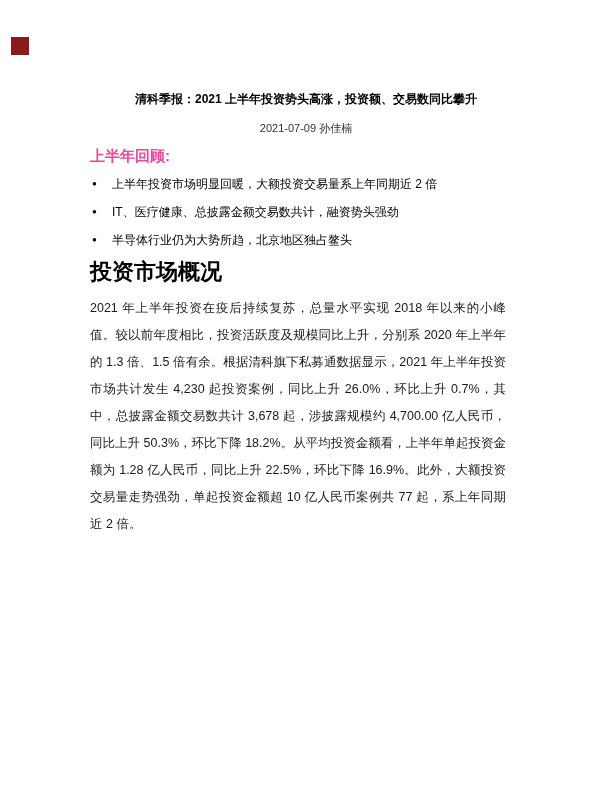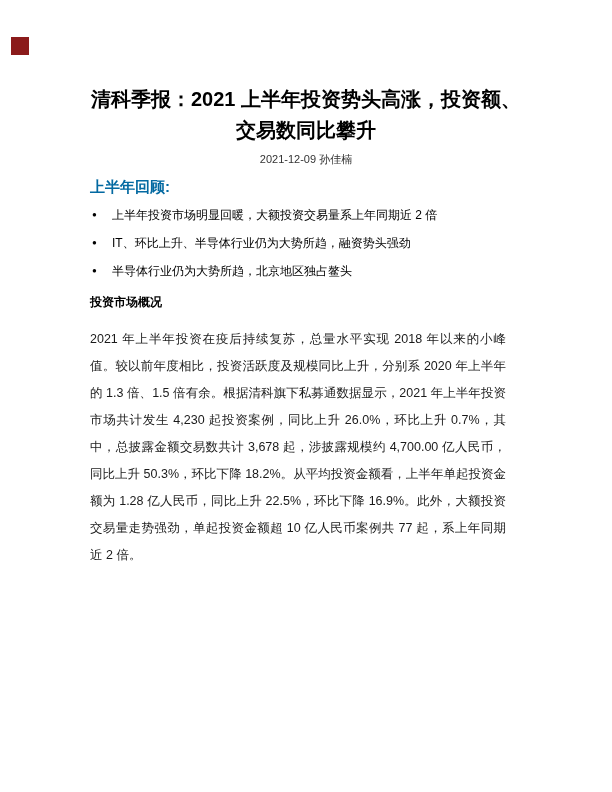--- a/index.html
+++ b/index.html
@@ -22,40 +22,40 @@
       top: 37px;
       width: 18px;
       height: 18px;
     }
     .content {
       padding: 84px 90px 0 90px;
     }
     .title {
       margin: 0 auto;
       max-width: 458px;
-      font-size: 20px;
+      font-size: 12px;
       line-height: 31px;
       font-weight: bold;
       text-align: center;
       color: #000000;
     }
     .byline {
       margin: 6px 0 0 0;
       font-size: 11px;
       line-height: 15px;
       text-align: center;
       color: #333333;
       font-weight: normal;
     }
     .h-review {
       margin: 10px 0 0 0;
       font-size: 15px;
       line-height: 20px;
       font-weight: bold;
-      color: #0369a1;
+      color: #ec4899;
     }
     .bullets {
       list-style: none;
       margin: 10px 0 0 0;
       padding: 0;
     }
     .bullets li {
       display: flex;
       align-items: flex-start;
       margin-bottom: 12px;
@@ -70,21 +70,21 @@
       padding-left: 2px;
       box-sizing: border-box;
       color: #000000;
     }
     .bullet-text {
       flex: 1 1 auto;
       color: #000000;
     }
     .h-overview {
       margin: 6px 0 12px 0;
-      font-size: 12px;
+      font-size: 22px;
       line-height: 23px;
       font-weight: bold;
       color: #000000;
     }
     .body-para {
       margin: 8px 16px 0 0;
       font-size: 12.5px;
       line-height: 27px;
       text-align: justify;
       text-justify: inter-ideograph;
@@ -95,32 +95,32 @@
 <body>
 
 <div class="page">
 
   <div class="marker" style="background-color: rgb(139, 27, 27);"></div>
 
   <div class="content">
 
     <h1 class="title">清科季报：2021 上半年投资势头高涨，投资额、交易数同比攀升</h1>
 
-    <p class="byline">2021-12-09 孙佳楠</p>
+    <p class="byline">2021-07-09 孙佳楠</p>
 
     <h2 class="h-review">上半年回顾:</h2>
 
     <ul class="bullets">
       <li>
         <span class="dot">●</span>
         <span class="bullet-text">上半年投资市场明显回暖，大额投资交易量系上年同期近 2 倍</span>
       </li>
       <li>
         <span class="dot">●</span>
-        <span class="bullet-text">IT、环比上升、半导体行业仍为大势所趋，融资势头强劲</span>
+        <span class="bullet-text">IT、医疗健康、总披露金额交易数共计，融资势头强劲</span>
       </li>
       <li>
         <span class="dot">●</span>
         <span class="bullet-text">半导体行业仍为大势所趋，北京地区独占鳌头</span>
       </li>
     </ul>
 
     <h2 class="h-overview">投资市场概况</h2>
 
     <p class="body-para">2021 年上半年投资在疫后持续复苏，总量水平实现 2018 年以来的小峰值。较以前年度相比，投资活跃度及规模同比上升，分别系 2020 年上半年的 1.3 倍、1.5 倍有余。根据清科旗下私募通数据显示，2021 年上半年投资市场共计发生 4,230 起投资案例，同比上升 26.0%，环比上升 0.7%，其中，总披露金额交易数共计 3,678 起，涉披露规模约 4,700.00 亿人民币，同比上升 50.3%，环比下降 18.2%。从平均投资金额看，上半年单起投资金额为 1.28 亿人民币，同比上升 22.5%，环比下降 16.9%。此外，大额投资交易量走势强劲，单起投资金额超 10 亿人民币案例共 77 起，系上年同期近 2 倍。</p>

